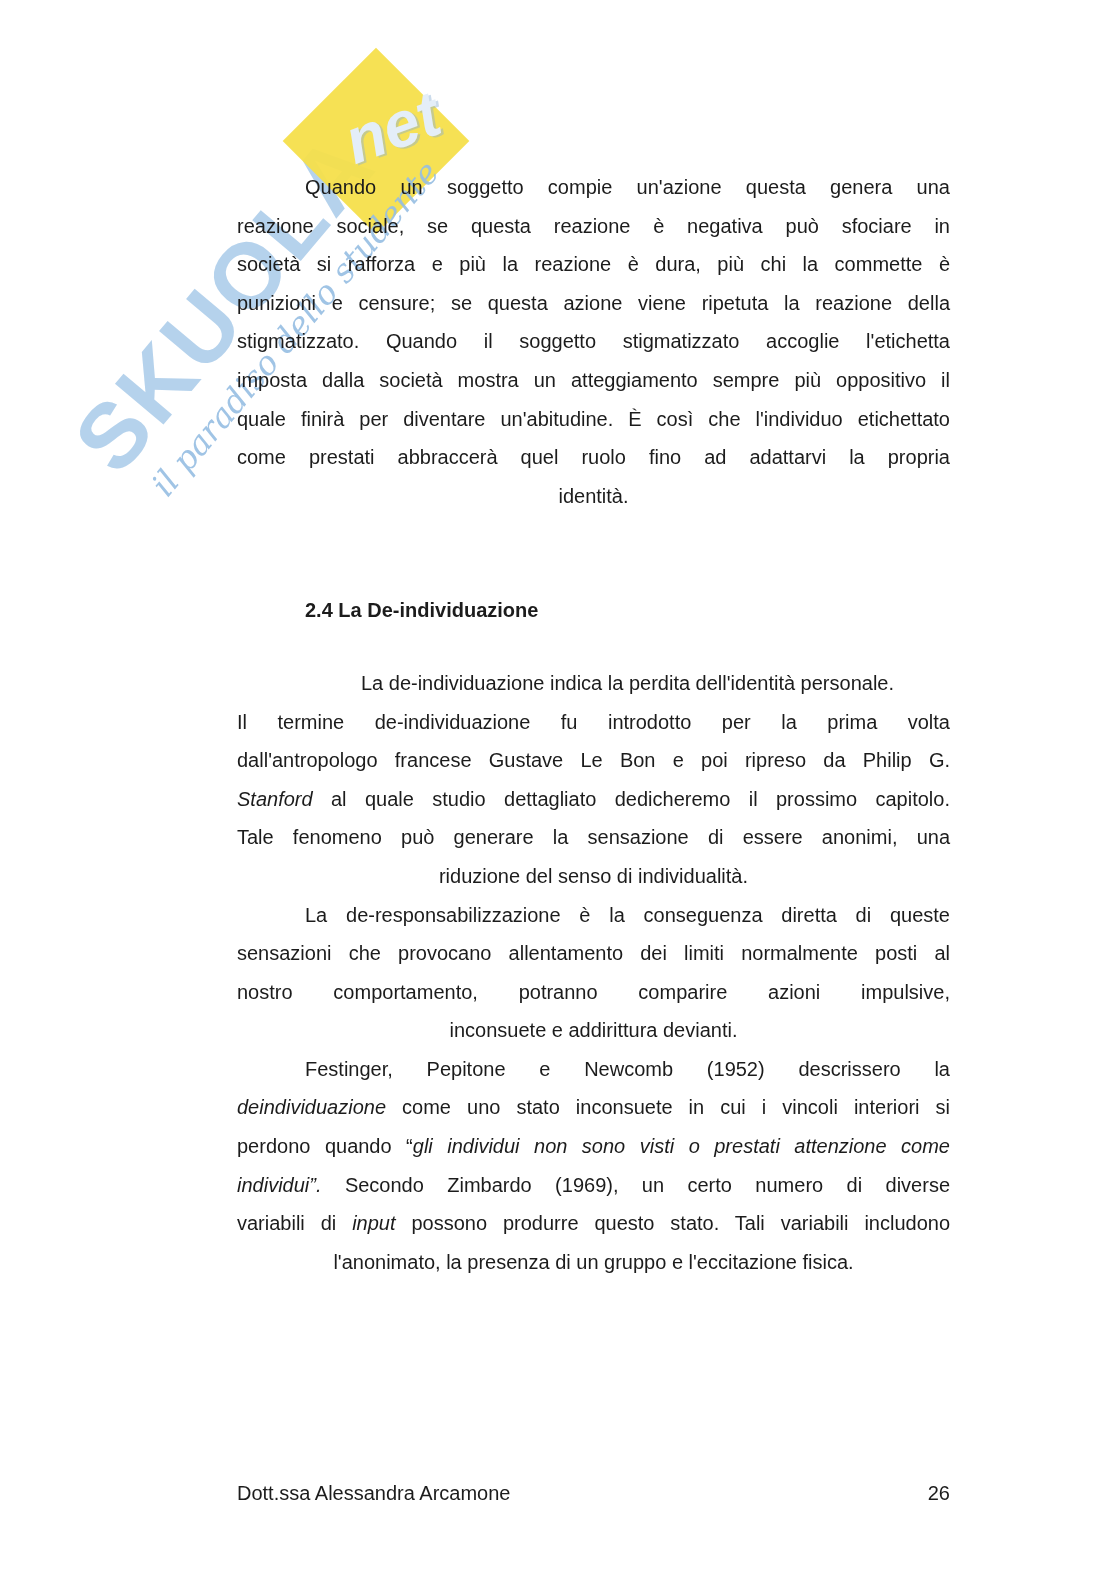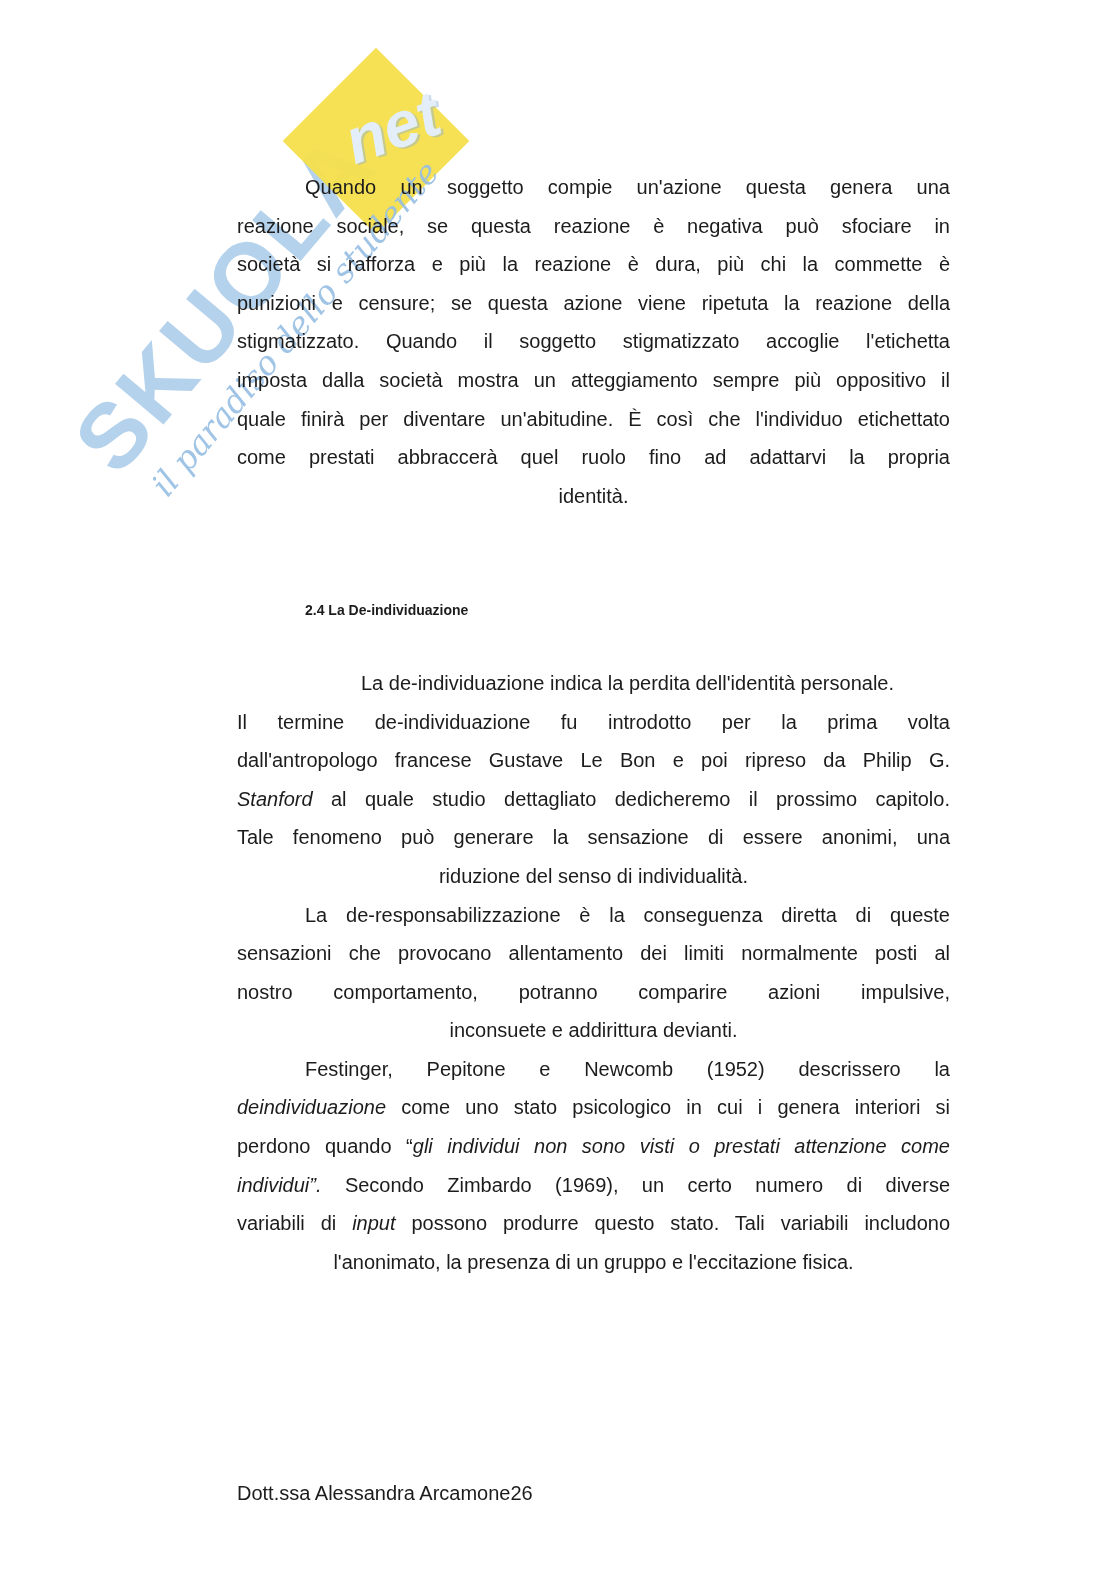--- a/index.html
+++ b/index.html
@@ -42,27 +42,27 @@
     font-size:20px; line-height:38.6px;
   }
   .para { }
   .line { text-align:justify; text-align-last:justify; }
   .line.noj { text-align:center; text-align-last:auto; }
   .line.indent { text-indent:68px; }
   .italic { font-style:italic; }
   .heading {
     font-weight:bold;
     margin:76px 0 34px 68px;
-    font-size:14px; line-height:38.6px;
+    font-size:20px; line-height:38.6px;
   }
 
   
   .footer {
     position:absolute; left:237px; top:1478px; width:713px; z-index:1;
-    display:flex; 
+    display:flex; justify-content:space-between;
     font-size:20px; line-height:30px;
   }
 </style>
 </head>
 <body>
 
 <div class="watermark">
   <div class="wm-brand">SKUOLA</div>
   <div class="wm-diamond"></div>
   <div class="wm-net">net</div>
@@ -91,21 +91,21 @@
       <div class="line noj"><span>riduzione del senso di individualità.</span></div>
     </div>
     <div class="para">
       <div class="line indent"><span>La de-responsabilizzazione è la conseguenza diretta di queste</span></div>
       <div class="line"><span>sensazioni che provocano allentamento dei limiti normalmente posti al</span></div>
       <div class="line"><span>nostro comportamento, potranno comparire azioni impulsive,</span></div>
       <div class="line noj"><span>inconsuete e addirittura devianti.</span></div>
     </div>
     <div class="para">
       <div class="line indent"><span>Festinger, Pepitone e Newcomb (1952) descrissero la</span></div>
-      <div class="line"><span class="italic">deindividuazione</span><span> come uno stato psicologico in cui i genera interiori si</span></div>
+      <div class="line"><span class="italic">deindividuazione</span><span> come uno stato inconsuete in cui i vincoli interiori si</span></div>
       <div class="line"><span>perdono quando “</span><span class="italic">gli individui non sono visti o prestati attenzione come</span></div>
       <div class="line"><span class="italic">individui”.</span><span> Secondo Zimbardo (1969), un certo numero di diverse</span></div>
       <div class="line"><span>variabili di </span><span class="italic">input</span><span> possono produrre questo stato. Tali variabili includono</span></div>
       <div class="line noj"><span>l'anonimato, la presenza di un gruppo e l'eccitazione fisica.</span></div>
     </div>
   </div>
 
 <div class="footer">
   <span>Dott.ssa Alessandra Arcamone</span>
   <span>26</span>

